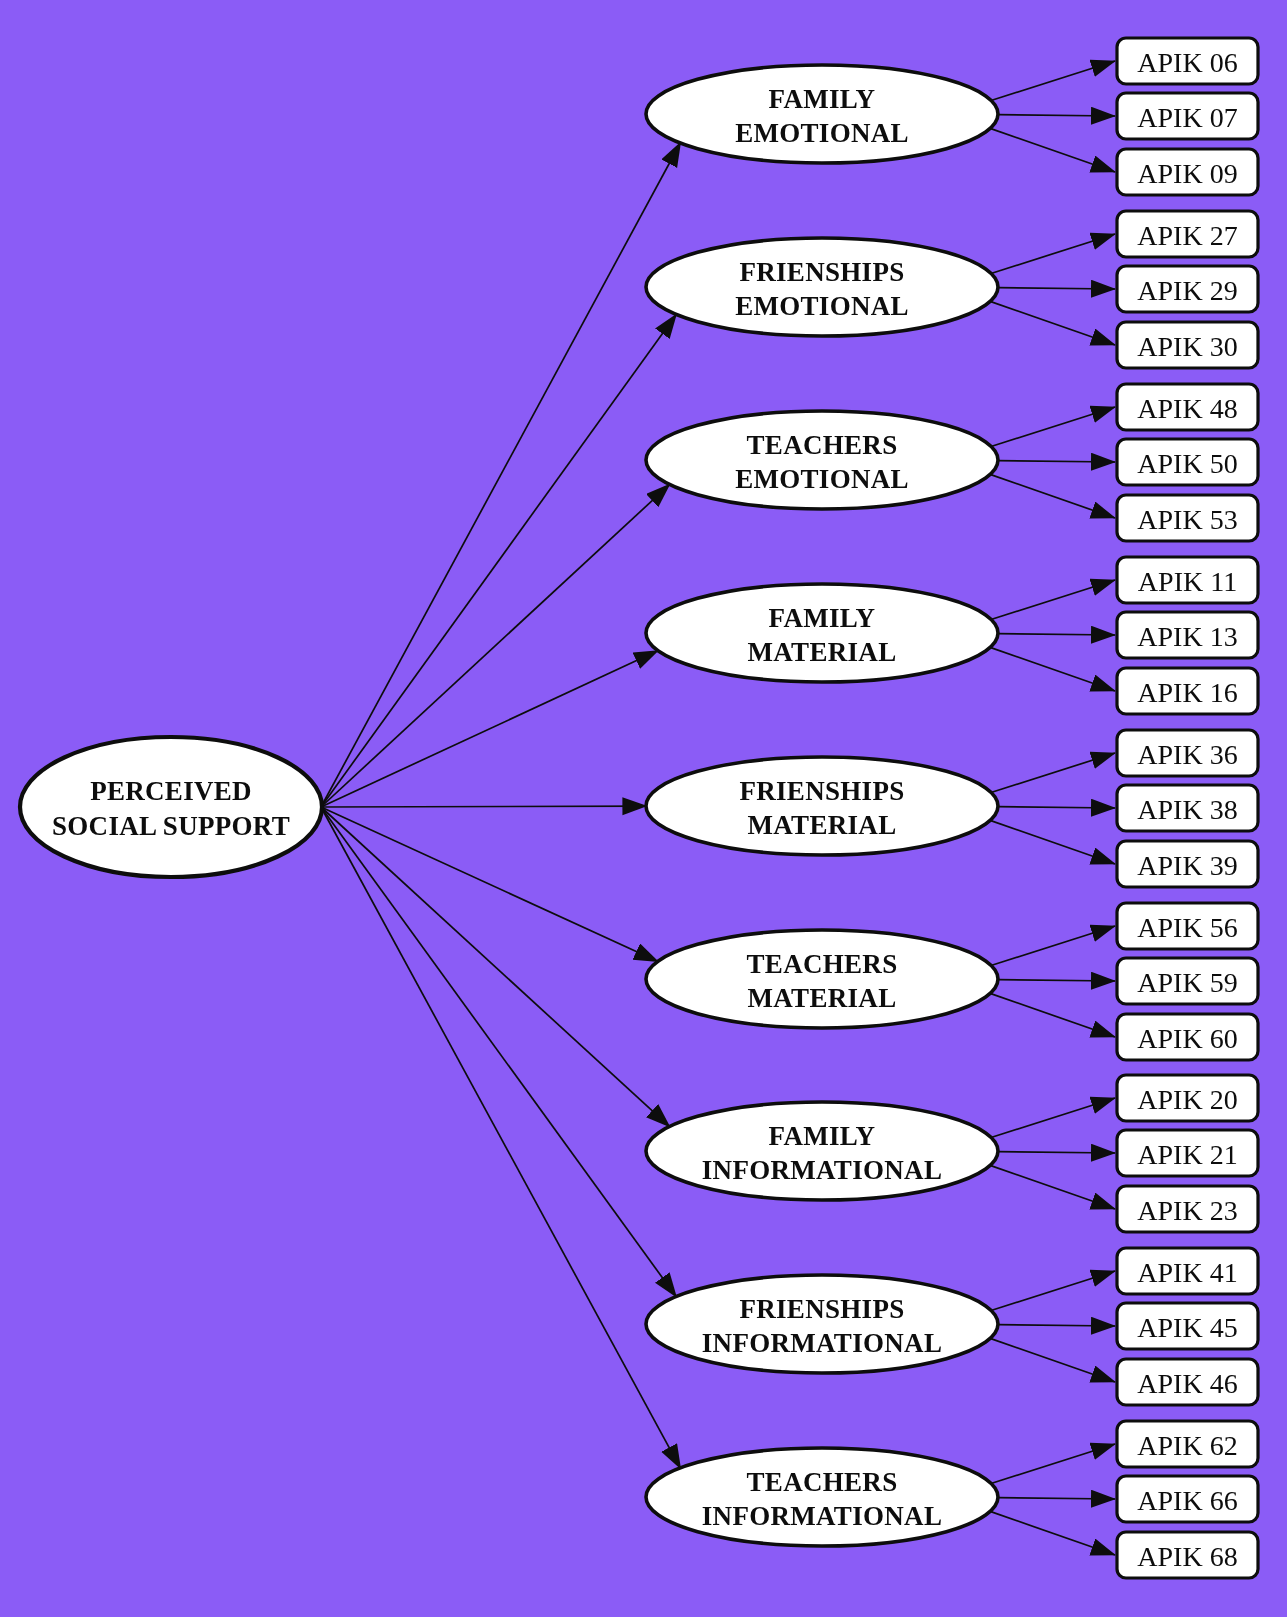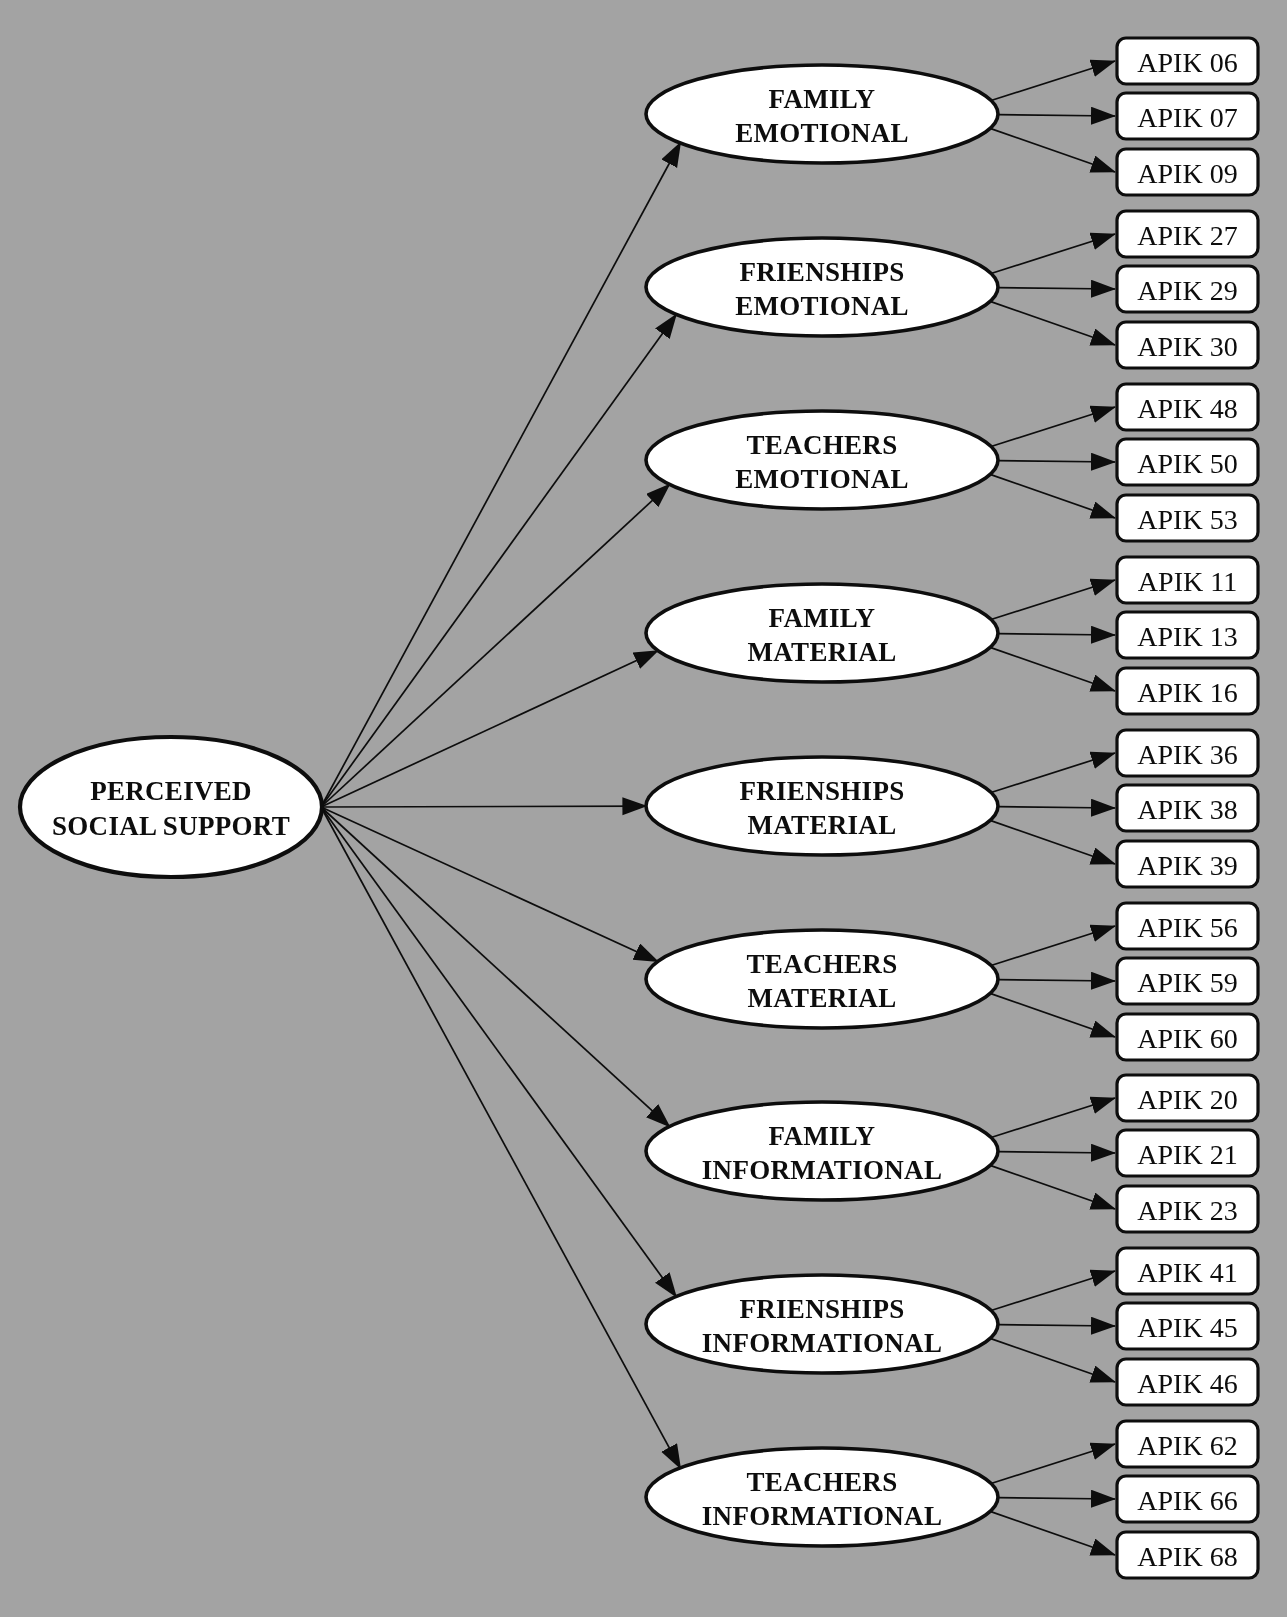--- a/index.html
+++ b/index.html
@@ -4,21 +4,21 @@
 <style>
   html, body {
     margin: 0;
     padding: 0;
     background: #ffffff;
   }
   .canvas {
     position: relative;
     width: 1287px;
     height: 1617px;
-    background: #a3a3a3;
+    background: #8b5cf6;
     overflow: hidden;
   }
   svg { display: block; }
   text {
     font-family: "Liberation Serif", "DejaVu Serif", serif;
     fill: #0d0d0d;
   }
   .factor-label {
     font-size: 27px;
     font-weight: bold;

